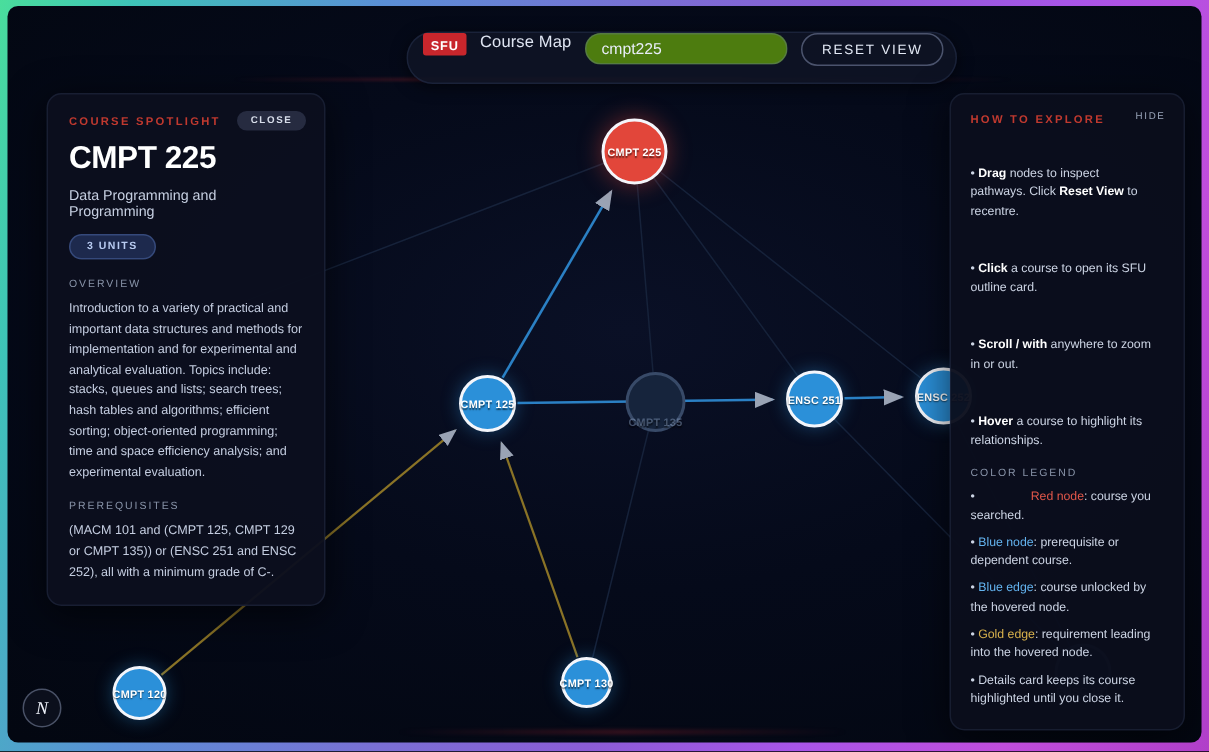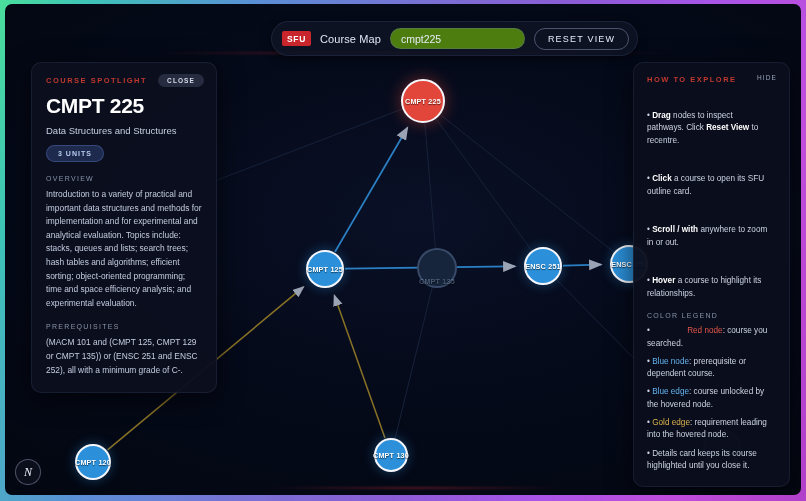--- a/index.html
+++ b/index.html
@@ -28,21 +28,21 @@
   }
   .glow-line2{
     position:absolute;left:260px;bottom:6px;width:300px;height:2px;
     background:linear-gradient(90deg,rgba(170,30,40,0) 0%,rgba(190,40,50,.45) 50%,rgba(0,0,0,0) 100%);
     filter:blur(1.3px);
   }
 
   
   #topbar{
     position:absolute;left:266px;top:17px;
-    height:33px;display:flex;align-items:center;gap:9px;
+    height:33px;display:flex;gap:9px;
     padding:0 8px 0 10px;border-radius:18px;
     background:rgba(14,19,36,.92);
     border:1px solid rgba(90,110,160,.18);
     box-shadow:0 2px 10px rgba(0,0,0,.55);
   }
   .sfu-logo{
     width:29px;height:15px;border-radius:2px;background:#c8262c;
     display:flex;align-items:center;justify-content:center;
     color:#fff;font-size:8.5px;font-weight:bold;letter-spacing:.6px;
   }
@@ -200,21 +200,21 @@
     <div class="search-wrap">
       <input id="search-input" type="text" value="cmpt225" style="">
     </div>
     <button id="reset-btn">RESET VIEW</button>
   </div>
 
   <div id="spotlight">
     <div class="eyebrow">COURSE SPOTLIGHT</div>
     <button id="close-btn">CLOSE</button>
     <div class="course-code">CMPT 225</div>
-    <div class="course-name">Data Structures and Structures</div>
+    <div class="course-name">Data Programming and Programming</div>
     <div class="units-badge">3 UNITS</div>
     <div class="sec-label">OVERVIEW</div>
     <div class="sec-body">Introduction to a variety of practical and important data structures and methods for implementation and for experimental and analytical evaluation. Topics include: stacks, queues and lists; search trees; hash tables and algorithms; efficient sorting; object-oriented programming; time and space efficiency analysis; and experimental evaluation.</div>
     <div class="sec-label">PREREQUISITES</div>
     <div class="sec-body">(MACM 101 and (CMPT 125, CMPT 129 or CMPT 135)) or (ENSC 251 and ENSC 252), all with a minimum grade of C-.</div>
   </div>
 
   <div id="help">
     <div class="eyebrow">HOW TO EXPLORE</div>
     <button id="hide-btn">HIDE</button>

